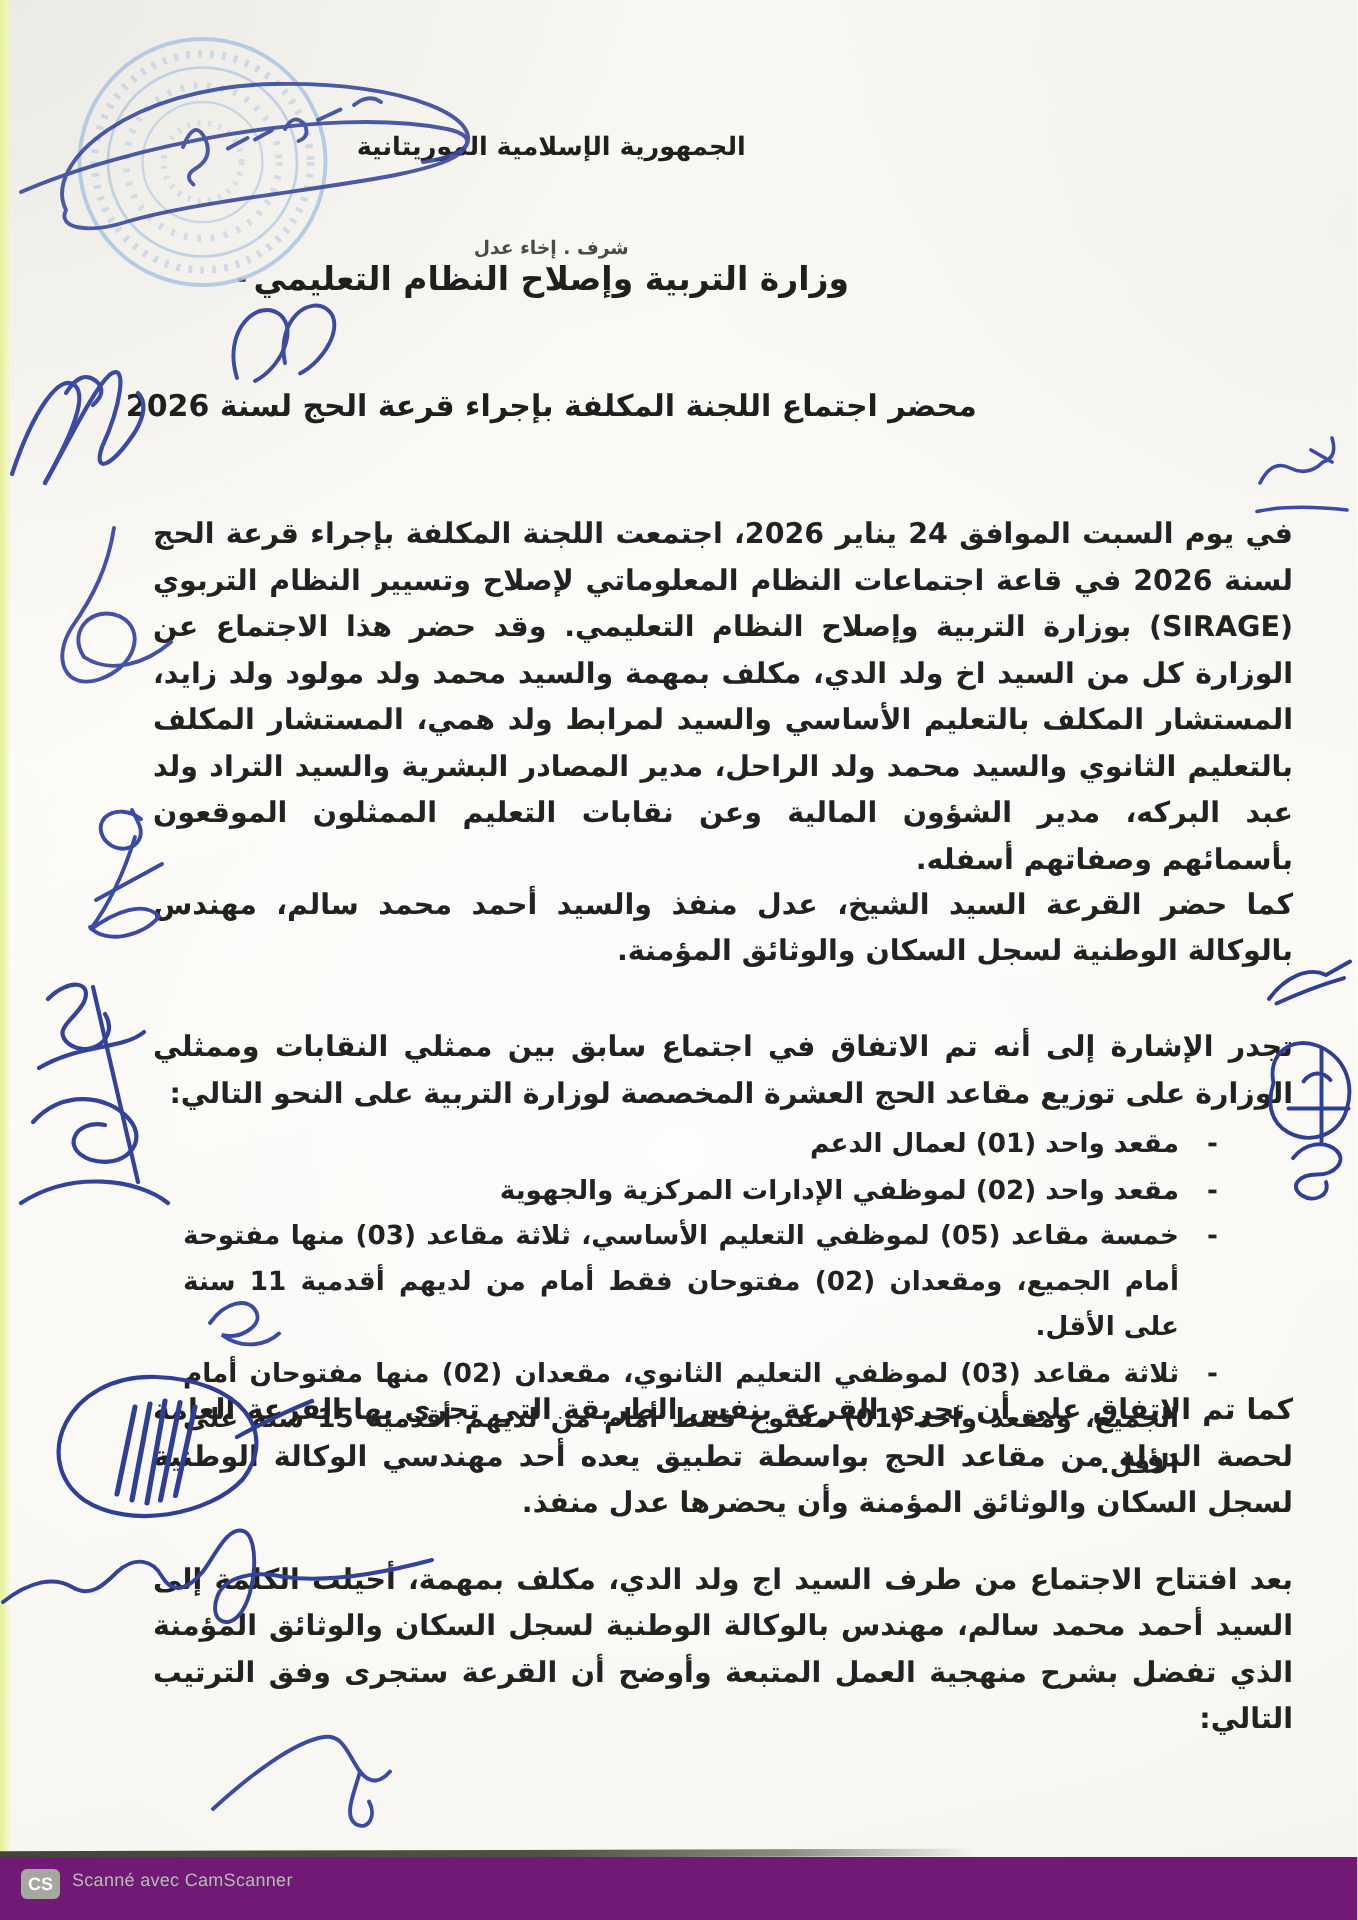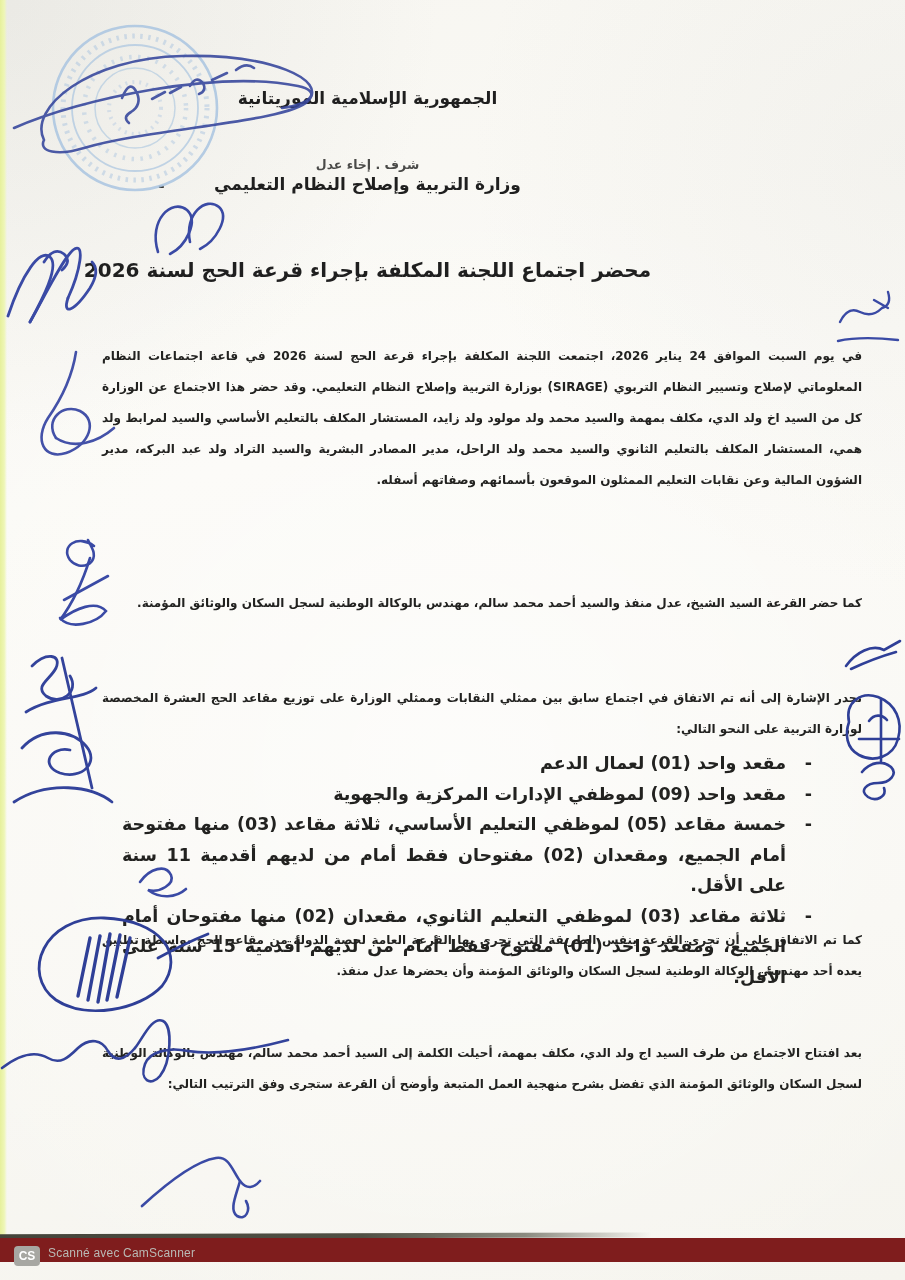--- a/index.html
+++ b/index.html
@@ -18,40 +18,40 @@
   .edge-strip{
     position:absolute;left:0;top:0;width:7px;height:1238px;
     background:linear-gradient(to right,#e6f09c,#eef6b6 60%,rgba(238,246,182,0));
   }
   .scan-bottom-edge{
     position:absolute;left:0;top:1233px;width:905px;height:5px;
     background:linear-gradient(to right,#44443a 0%,#505044 40%,#8b8b80 58%,rgba(160,160,150,0) 72%);
     transform:rotate(-0.15deg);
   }
   .scan-footer{
-    position:absolute;left:0;top:1238px;width:905px;height:24px;background:#7f1d1d;text-decoration:underline;
+    position:absolute;left:0;top:1238px;width:905px;height:42px;background:#701a75;text-decoration:underline;
   }
   .cs-badge{
     position:absolute;left:14px;top:8px;width:26px;height:20px;border-radius:4px;
     background:#a7a7a2;color:#ffffff;font-family:"Liberation Sans",sans-serif;
     font-size:12px;font-weight:bold;text-align:center;line-height:20px;
   }
   .cs-text{
     position:absolute;left:48px;top:8px;color:#b9b9b4;
     font-family:"Liberation Sans",sans-serif;font-size:12px;letter-spacing:.2px;
   }
   .doc{direction:rtl;color:#1f1f1f;}
   .center-line{position:absolute;left:0;width:735px;text-align:center;font-weight:bold;}
   .hdr-republic{top:88px;font-size:17px;letter-spacing:.5px;}
   .hdr-motto{top:127px;font-size:12.5px;color:#4a4a48;font-weight:bold;margin-top:30px;}
-  .hdr-ministry{top:174px;font-size:17px;}
+  .hdr-ministry{top:174px;font-size:22px;}
   .side-dash{position:absolute;left:158px;top:176px;font-size:16px;color:#3a3a38;font-weight:bold;}
   .doc-title{top:258px;font-size:20px;}
   .para{
-    position:absolute;right:43px;width:760px;font-size:12px;font-weight:bold;
+    position:absolute;right:43px;width:760px;font-size:19px;font-weight:bold;
     line-height:31px;text-align:justify;text-align-last:right;color:#222220;
   }
   .p1{top:341px;}
   .p2{top:588px;}
   .p3{top:683px;}
   .p4{top:925px;}
   .p5{top:1038px;}
   .bullets{position:absolute;right:93px;width:690px;top:748px;}
   .bullet{
     display:flex;direction:rtl;font-size:17.5px;font-weight:bold;line-height:30.5px;
@@ -78,21 +78,21 @@
   <div class="para p2">كما حضر القرعة السيد الشيخ، عدل منفذ والسيد أحمد محمد سالم، مهندس بالوكالة الوطنية لسجل السكان والوثائق المؤمنة.</div>
   <div class="para p3">تجدر الإشارة إلى أنه تم الاتفاق في اجتماع سابق بين ممثلي النقابات وممثلي الوزارة على توزيع مقاعد الحج العشرة المخصصة لوزارة التربية على النحو التالي:</div>
 
   <div class="bullets">
     <div class="bullet">
       <span class="marker">-</span>
       <span class="btext">مقعد واحد (01) لعمال الدعم</span>
     </div>
     <div class="bullet">
       <span class="marker">-</span>
-      <span class="btext">مقعد واحد (09) لموظفي الإدارات المركزية والجهوية</span>
+      <span class="btext">مقعد واحد (02) لموظفي الإدارات المركزية والجهوية</span>
     </div>
     <div class="bullet">
       <span class="marker">-</span>
       <span class="btext">خمسة مقاعد (05) لموظفي التعليم الأساسي، ثلاثة مقاعد (03) منها مفتوحة أمام الجميع، ومقعدان (02) مفتوحان فقط أمام من لديهم أقدمية 11 سنة على الأقل.</span>
     </div>
     <div class="bullet">
       <span class="marker">-</span>
       <span class="btext">ثلاثة مقاعد (03) لموظفي التعليم الثانوي، مقعدان (02) منها مفتوحان أمام الجميع، ومقعد واحد (01) مفتوح فقط أمام من لديهم أقدمية 15 سنة على الأقل.</span>
     </div>
   </div>

